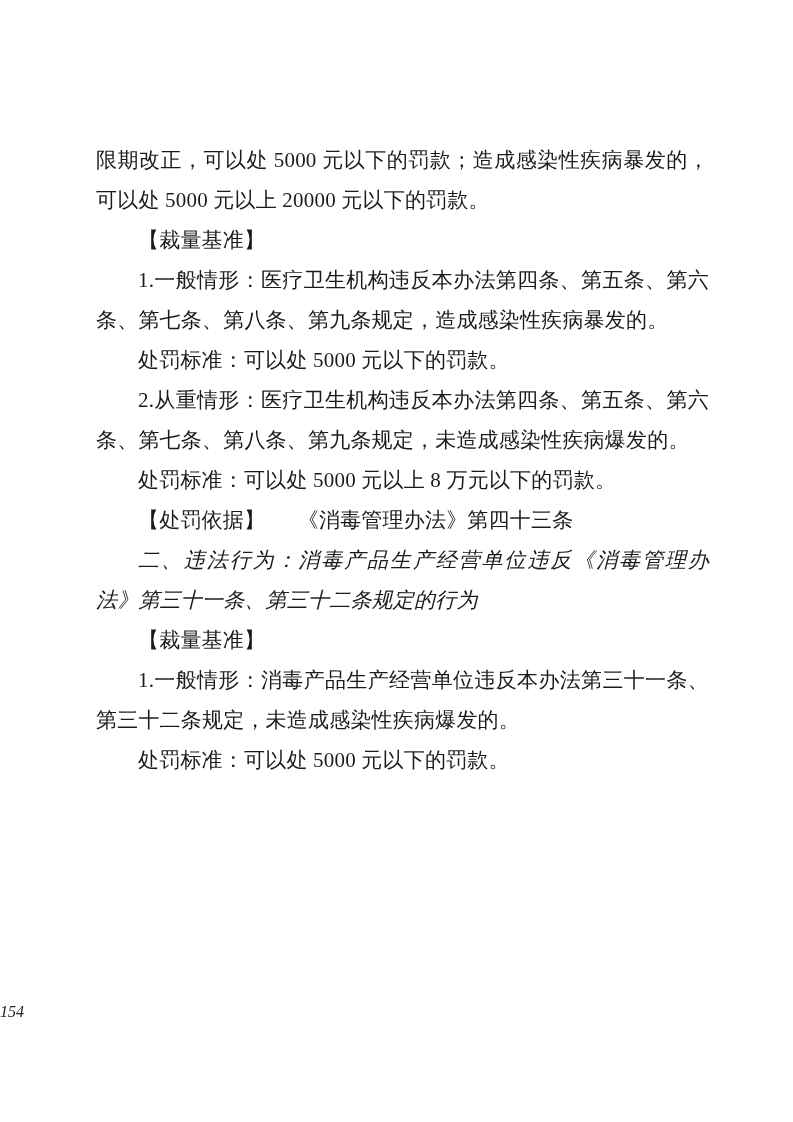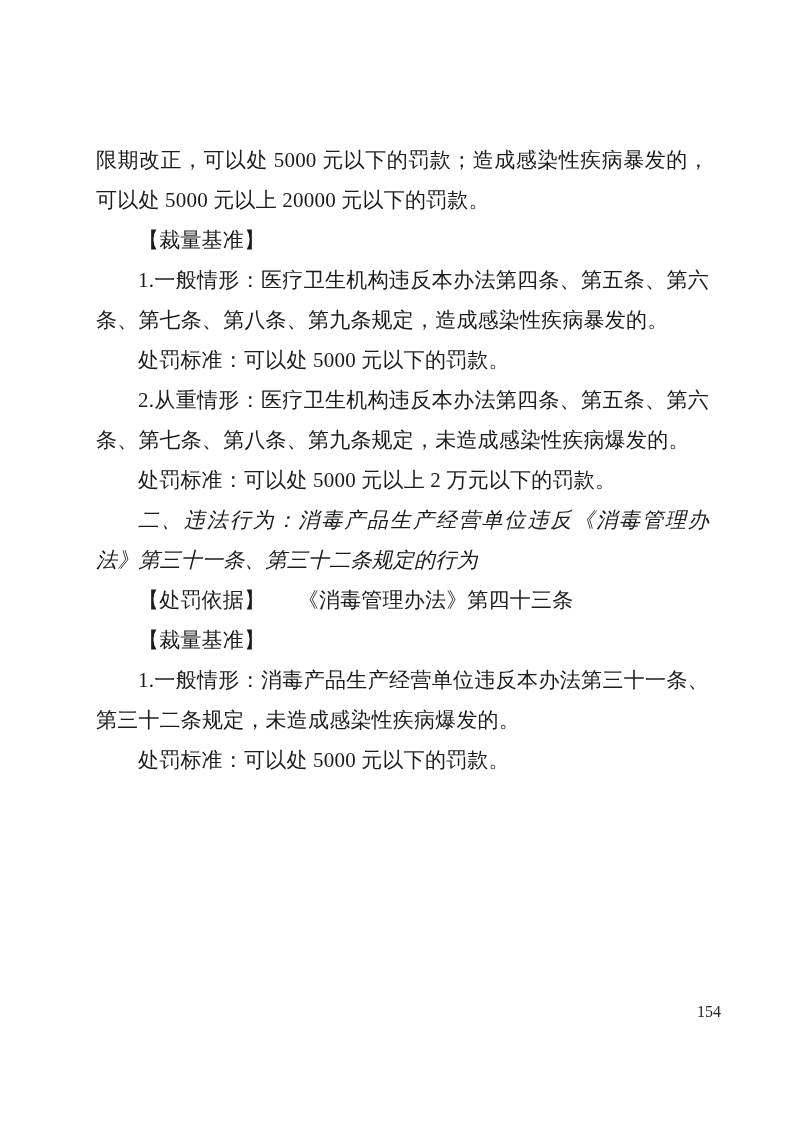--- a/index.html
+++ b/index.html
@@ -41,47 +41,48 @@
     font-style: italic;
   }
   .gap {
     margin-left: 1.55em;
   }
   .pageno {
     position: absolute;
     left: 0;
     top: 1000px;
     width: 721px;
-    text-align: right;
+    text-align: left;
     font-size: 16px;
     line-height: 24px;
     color: #222222;
+    font-style: italic;
   }
 </style>
 </head>
 <body>
 
 <div class="page">
   <div class="content">
 
     <p class="p cont"><span>限期改正，可以处 5000 元以下的罚款；造成感染性疾病暴发的，可以处 5000 元以上 20000 元以下的罚款。</span></p>
 
     <p class="p"><span class="b">【裁量基准】</span></p>
 
     <p class="p"><span class="b">1.一般情形：</span><span>医疗卫生机构违反本办法第四条、第五条、第六条、第七条、第八条、第九条规定，造成感染性疾病暴发的。</span></p>
 
     <p class="p"><span class="b">处罚标准：</span><span>可以处 5000 元以下的罚款。</span></p>
 
     <p class="p"><span class="b">2.从重情形：</span><span>医疗卫生机构违反本办法第四条、第五条、第六条、第七条、第八条、第九条规定，未造成感染性疾病爆发的。</span></p>
 
-    <p class="p"><span class="b">处罚标准：</span><span>可以处 5000 元以上 2 万元以下的罚款。</span></p>
+    <p class="p"><span class="b">处罚标准：</span><span>可以处 5000 元以上 8 万元以下的罚款。</span></p>
+
+    <p class="p"><span class="b">【处罚依据】</span><span class="b gap">《消毒管理办法》第四十三条</span></p>
 
     <p class="p kai"><span>二、违法行为：消毒产品生产经营单位违反《消毒管理办法》第三十一条、第三十二条规定的行为</span></p>
-
-    <p class="p"><span class="b">【处罚依据】</span><span class="b gap">《消毒管理办法》第四十三条</span></p>
 
 
     <p class="p"><span class="b">【裁量基准】</span></p>
 
     <p class="p"><span class="b">1.一般情形：</span><span>消毒产品生产经营单位违反本办法第三十一条、第三十二条规定，未造成感染性疾病爆发的。</span></p>
 
     <p class="p"><span class="b">处罚标准：</span><span>可以处 5000 元以下的罚款。</span></p>
 
 
   </div>

